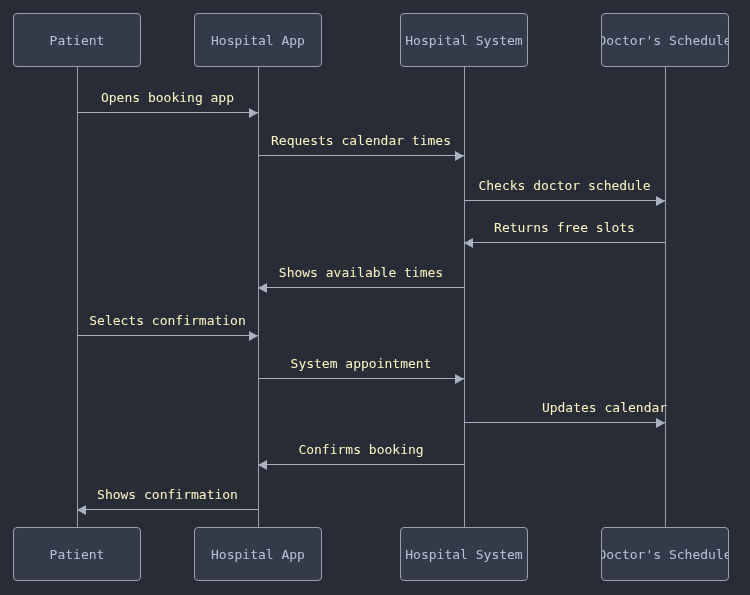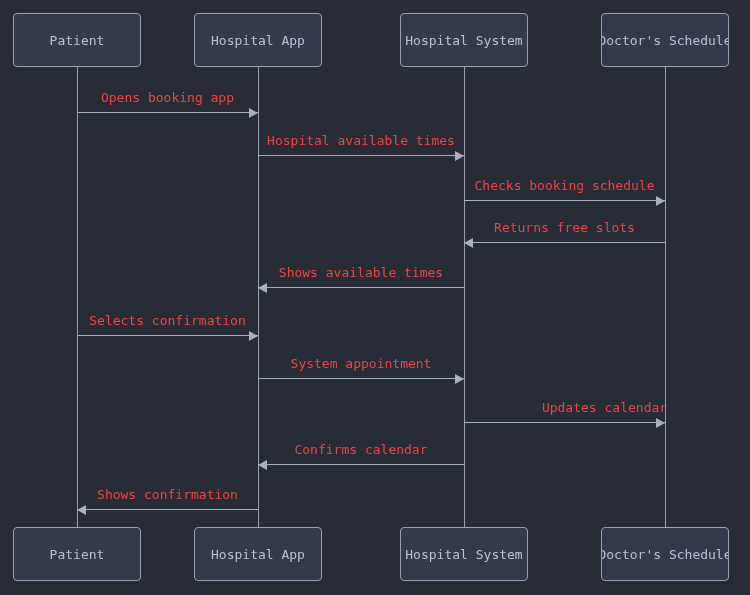--- a/index.html
+++ b/index.html
@@ -51,21 +51,21 @@
     border-bottom: 5px solid transparent;
   }
   .msg-head.right {
     border-left: 9px solid #a9b1c0;
   }
   .msg-head.left {
     border-right: 9px solid #a9b1c0;
   }
   .msg-label {
     position: absolute;
-    color: #ef4444;
+    color: #fef9c3;
     font-size: 13px;
     white-space: nowrap;
     transform: translateX(-50%);
     text-align: center;
   }
 </style>
 </head>
 <body>
 
 <div id="diagram">
@@ -95,38 +95,38 @@
       <span>Hospital System</span>
     </div>
     <div class="actor-box" style="left: 601px; top: 527px; width: 128px; height: 54px;">
       <span>Doctor's Schedule</span>
     </div>
     <div class="msg-line" style="left: 77px; top: 112px; width: 181px;"></div>
     <div class="msg-head right" style="top: 108px; left: 249px;"></div>
     <div class="msg-label" style="left: 167.5px; top: 90px;">Opens booking app</div>
     <div class="msg-line" style="left: 258px; top: 155px; width: 206px;"></div>
     <div class="msg-head right" style="top: 151px; left: 455px;"></div>
-    <div class="msg-label" style="left: 361px; top: 133px;">Hospital available times</div>
+    <div class="msg-label" style="left: 361px; top: 133px;">Requests calendar times</div>
     <div class="msg-line" style="left: 464px; top: 200px; width: 201px;"></div>
     <div class="msg-head right" style="top: 196px; left: 656px;"></div>
-    <div class="msg-label" style="left: 564.5px; top: 178px;">Checks booking schedule</div>
+    <div class="msg-label" style="left: 564.5px; top: 178px;">Checks doctor schedule</div>
     <div class="msg-line" style="left: 464px; top: 242px; width: 201px;"></div>
     <div class="msg-head left" style="top: 238px; left: 464px;"></div>
     <div class="msg-label" style="left: 564.5px; top: 220px;">Returns free slots</div>
     <div class="msg-line" style="left: 258px; top: 287px; width: 206px;"></div>
     <div class="msg-head left" style="top: 283px; left: 258px;"></div>
     <div class="msg-label" style="left: 361px; top: 265px;">Shows available times</div>
     <div class="msg-line" style="left: 77px; top: 335px; width: 181px;"></div>
     <div class="msg-head right" style="top: 331px; left: 249px;"></div>
     <div class="msg-label" style="left: 167.5px; top: 313px;">Selects confirmation</div>
     <div class="msg-line" style="left: 258px; top: 378px; width: 206px;"></div>
     <div class="msg-head right" style="top: 374px; left: 455px;"></div>
     <div class="msg-label" style="left: 361px; top: 356px;">System appointment</div>
     <div class="msg-line" style="left: 464px; top: 422px; width: 201px;"></div>
     <div class="msg-head right" style="top: 418px; left: 656px;"></div>
     <div class="msg-label" style="left: 564.5px; top: 400px; margin-left: 40px;">Updates calendar</div>
     <div class="msg-line" style="left: 258px; top: 464px; width: 206px;"></div>
     <div class="msg-head left" style="top: 460px; left: 258px;"></div>
-    <div class="msg-label" style="left: 361px; top: 442px;">Confirms calendar</div>
+    <div class="msg-label" style="left: 361px; top: 442px;">Confirms booking</div>
     <div class="msg-line" style="left: 77px; top: 509px; width: 181px;"></div>
     <div class="msg-head left" style="top: 505px; left: 77px;"></div>
     <div class="msg-label" style="left: 167.5px; top: 487px; text-align: center;">Shows confirmation</div>
   </div>
 
 </body></html>

